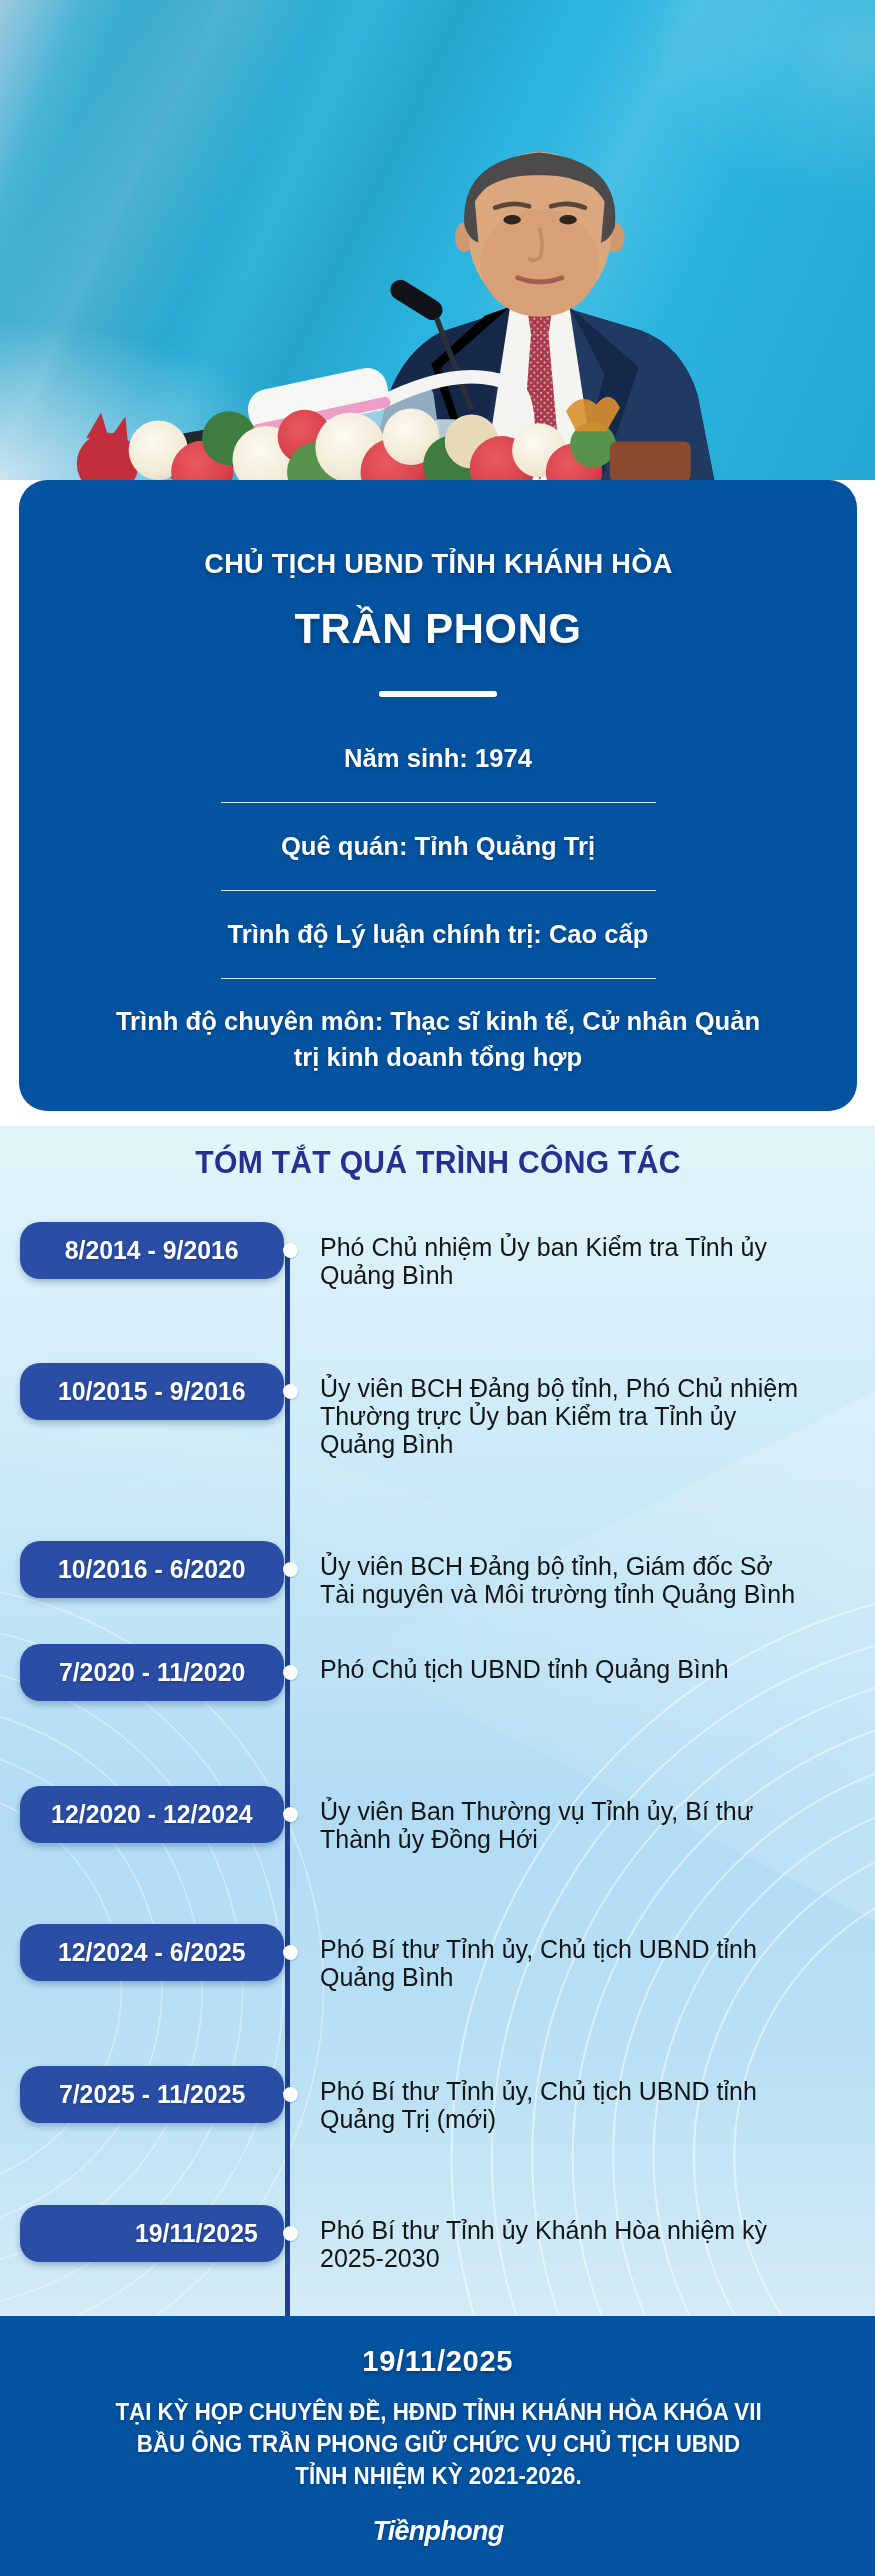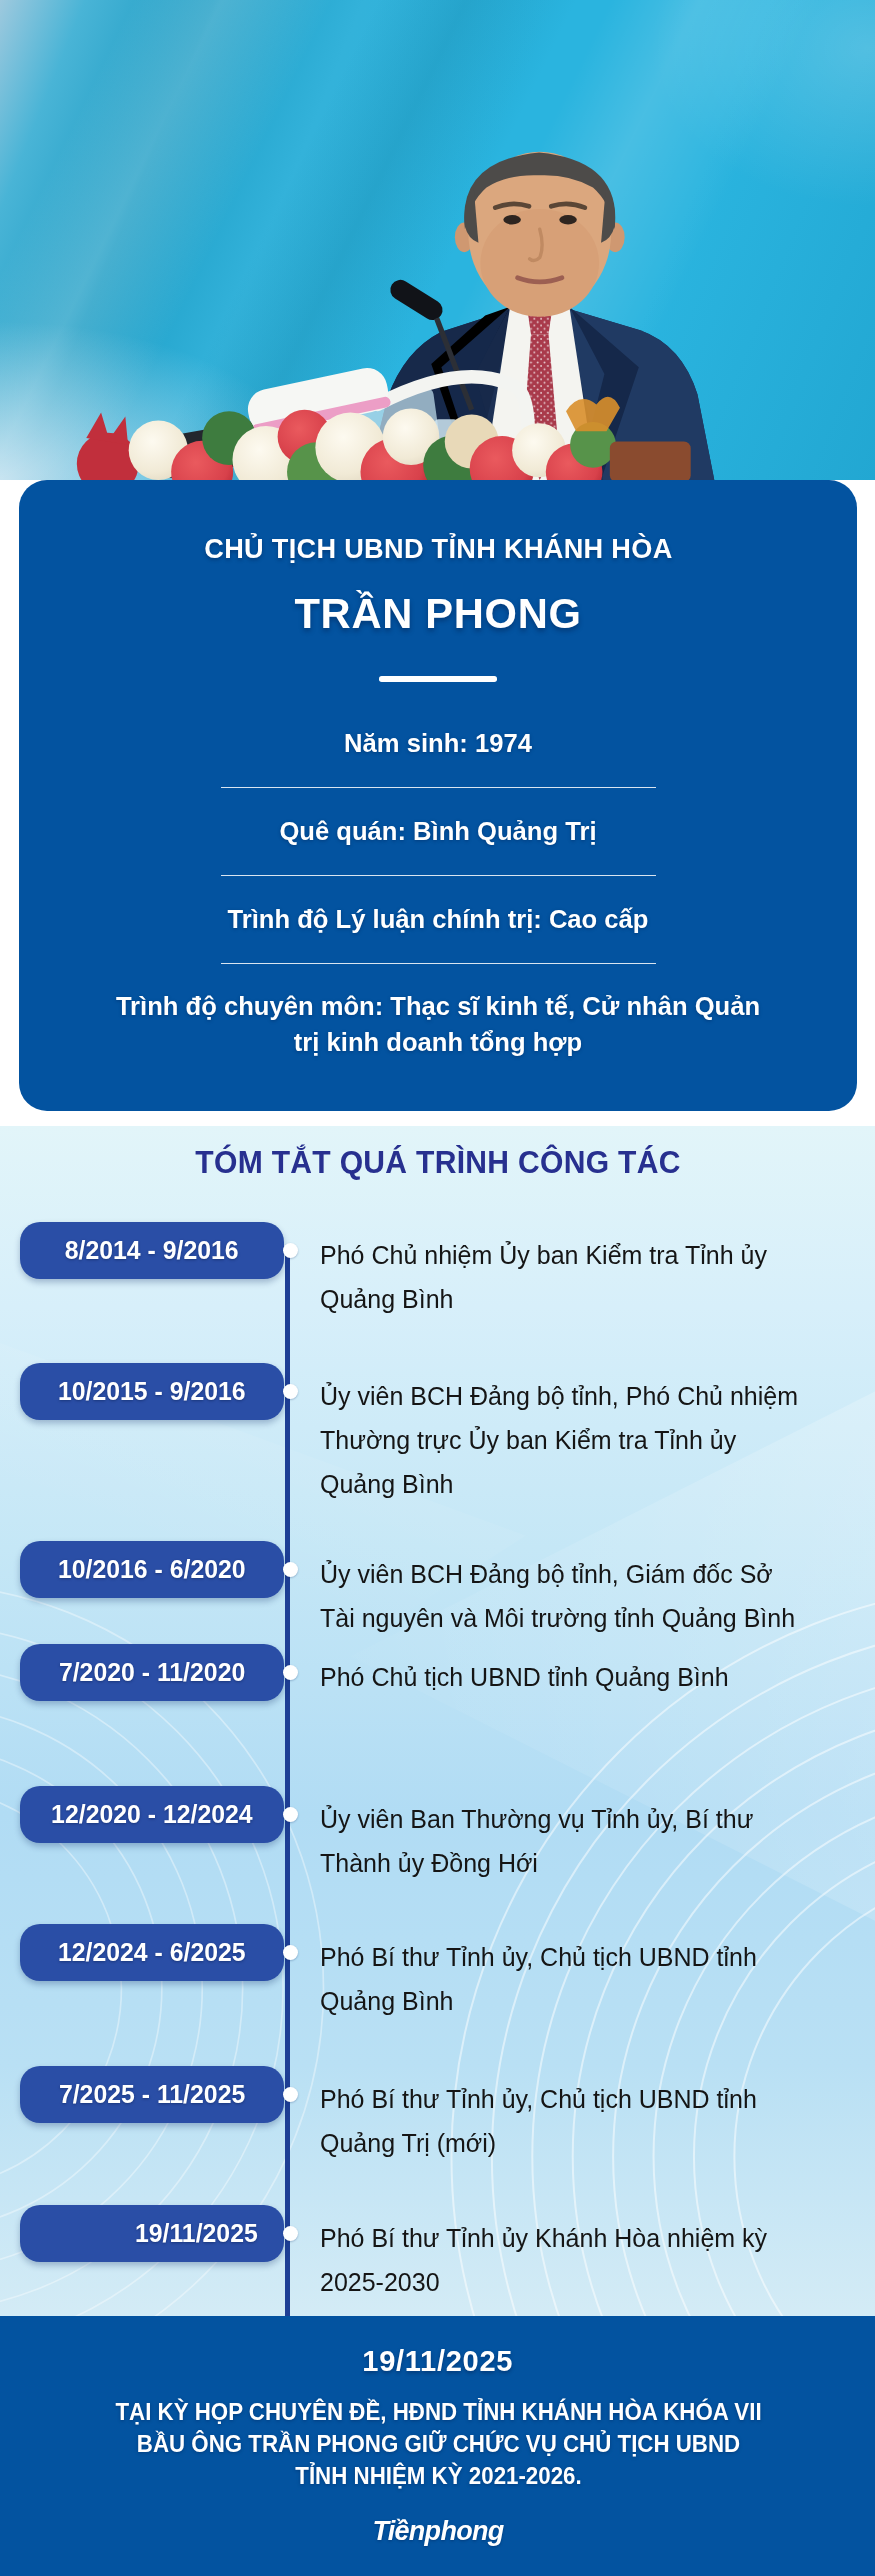--- a/index.html
+++ b/index.html
@@ -21,21 +21,21 @@
   .streak.s1{background:linear-gradient(116deg,transparent 12%,rgba(255,255,255,.22) 20%,transparent 30%);}
   .streak.s2{background:linear-gradient(116deg,transparent 34%,rgba(11,118,152,.25) 42%,transparent 52%);}
   .streak.s3{background:linear-gradient(116deg,transparent 55%,rgba(255,255,255,.14) 63%,transparent 74%);}
   .hero svg{position:absolute;left:0;top:0;}
 
   
   .card{
     position:absolute;left:19px;top:480px;width:838px;height:631px;
     background:#0353a0;border-radius:28px;box-sizing:border-box;
     display:flex;flex-direction:column;align-items:center;
-    padding-top:53px;color:#fff;text-align:center;
+    padding-top:68px;color:#fff;text-align:center;
   }
   .card-title{
     font-size:28px;font-weight:bold;letter-spacing:0.3px;
     transform:scaleX(.97);text-shadow:0 2px 4px rgba(0,20,60,.35);
   }
   .card-name{
     margin-top:24px;font-size:43px;font-weight:bold;letter-spacing:0.7px;
     transform:scaleX(.97);text-shadow:0 2.7px 5.4px rgba(0,20,60,.4);
   }
   .card-bar{margin-top:38px;width:118px;height:6px;border-radius:2.7px;background:#ffffff;}
@@ -74,21 +74,21 @@
   .tl-badge-text{
     color:#fff;font-size:25.6px;font-weight:bold;white-space:nowrap;
     transform:scaleX(.97);text-shadow:0 1.3px 2.7px rgba(0,20,60,.4);
   }
   .tl-dot{
     position:absolute;left:283px;top:21px;width:15px;height:15px;border-radius:50%;
     background:#ffffff;box-shadow:0 0.7px 2px rgba(9,40,96,.3);
   }
   .tl-role{
     position:absolute;left:320px;top:10.8px;width:492px;
-    font-size:25px;line-height:44px;font-weight:500;color:#151515;
+    font-size:25px;line-height:28px;font-weight:500;color:#151515;
   }
 
   
   .footer{
     position:absolute;left:0;top:2316px;width:876px;height:260px;background:#0353a0;
     display:flex;flex-direction:column;align-items:center;color:#fff;text-align:center;
   }
   .footer-date{
     margin-top:28px;font-size:30px;font-weight:bold;letter-spacing:0.7px;
     transform:scaleX(.97);text-shadow:0 2px 4px rgba(0,20,60,.4);
@@ -211,21 +211,21 @@
     </svg>
   </section>
 
   <section class="card">
     <div class="card-title">CHỦ TỊCH UBND TỈNH KHÁNH HÒA</div>
     <div class="card-name">TRẦN PHONG</div>
     <div class="card-bar"></div>
     <div class="facts" id="facts">
         <div class="fact">Năm sinh: 1974</div>
         <div class="fact-divider"></div>
-        <div class="fact">Quê quán: Bình Quảng Trị</div>
+        <div class="fact">Quê quán: Tỉnh Quảng Trị</div>
         <div class="fact-divider"></div>
         <div class="fact">Trình độ Lý luận chính trị: Cao cấp</div>
         <div class="fact-divider"></div>
         <div class="fact">Trình độ chuyên môn: Thạc sĩ kinh tế, Cử nhân Quản trị kinh doanh tổng hợp</div>
       </div>
   </section>
 
   <section class="timeline">
     <div class="deco d1"></div>
     <div class="deco d2"></div>

